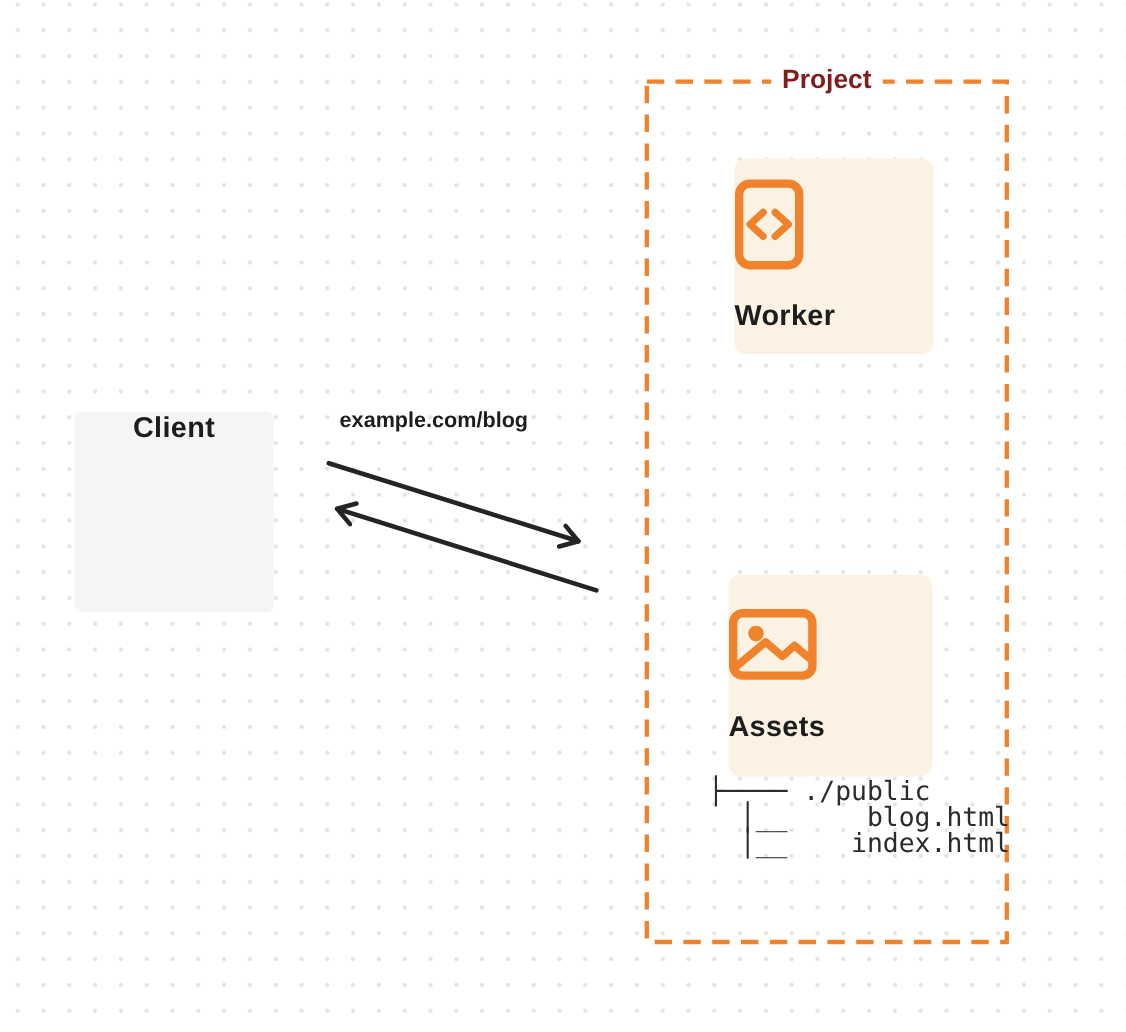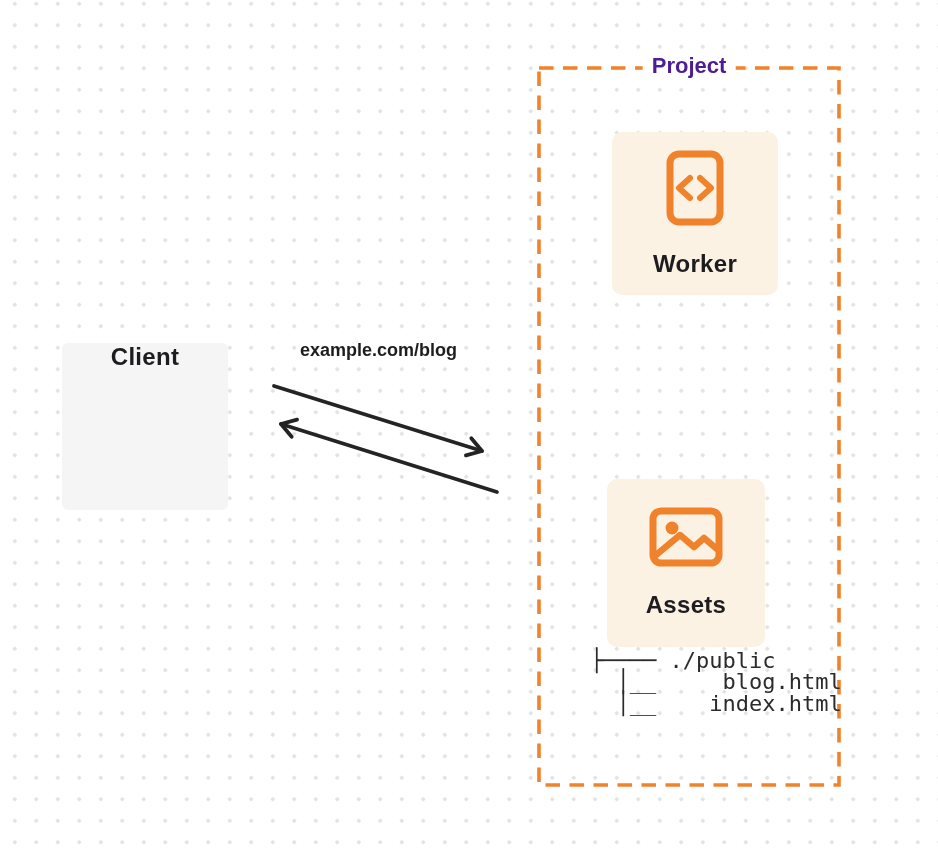--- a/index.html
+++ b/index.html
@@ -37,59 +37,58 @@
     justify-content: center;
   }
   .client-box .label {
     font-size: 24px;
     font-weight: 700;
     color: #1d1d1f;
     letter-spacing: 0.3px;
   }
   .request-label {
     position: absolute;
-    left: 300px;
+    left: 283px;
     top: 340px;
     font-size: 18px;
     font-weight: 700;
     color: #1d1d1f;
     white-space: nowrap;
   }
   .project-title {
     position: absolute;
     left: 689px;
     top: 53px;
     transform: translateX(-50%);
     background: #ffffff;
     padding: 0 9px;
     font-size: 22px;
     font-weight: 700;
-    color: #4c1d95;
+    color: #7f1d1d;
     white-space: nowrap;
   }
   .card {
     position: absolute;
     background: #fcf2e4;
     border-radius: 10px;
     display: flex;
     flex-direction: column;
-    align-items: center;
     justify-content: center;
     gap: 20px;
   }
   .card.worker {
     left: 612px;
     top: 132px;
     width: 166px;
     height: 163px;
   }
   .card.assets {
     left: 607px;
     top: 479px;
-    width: 158px;
+    width: 170px;
     height: 168px;
   }
   .card .label {
     font-size: 24px;
     font-weight: 700;
     color: #1d1d1f;
     letter-spacing: 0.3px;
   }
   .file-tree {
     position: absolute;

